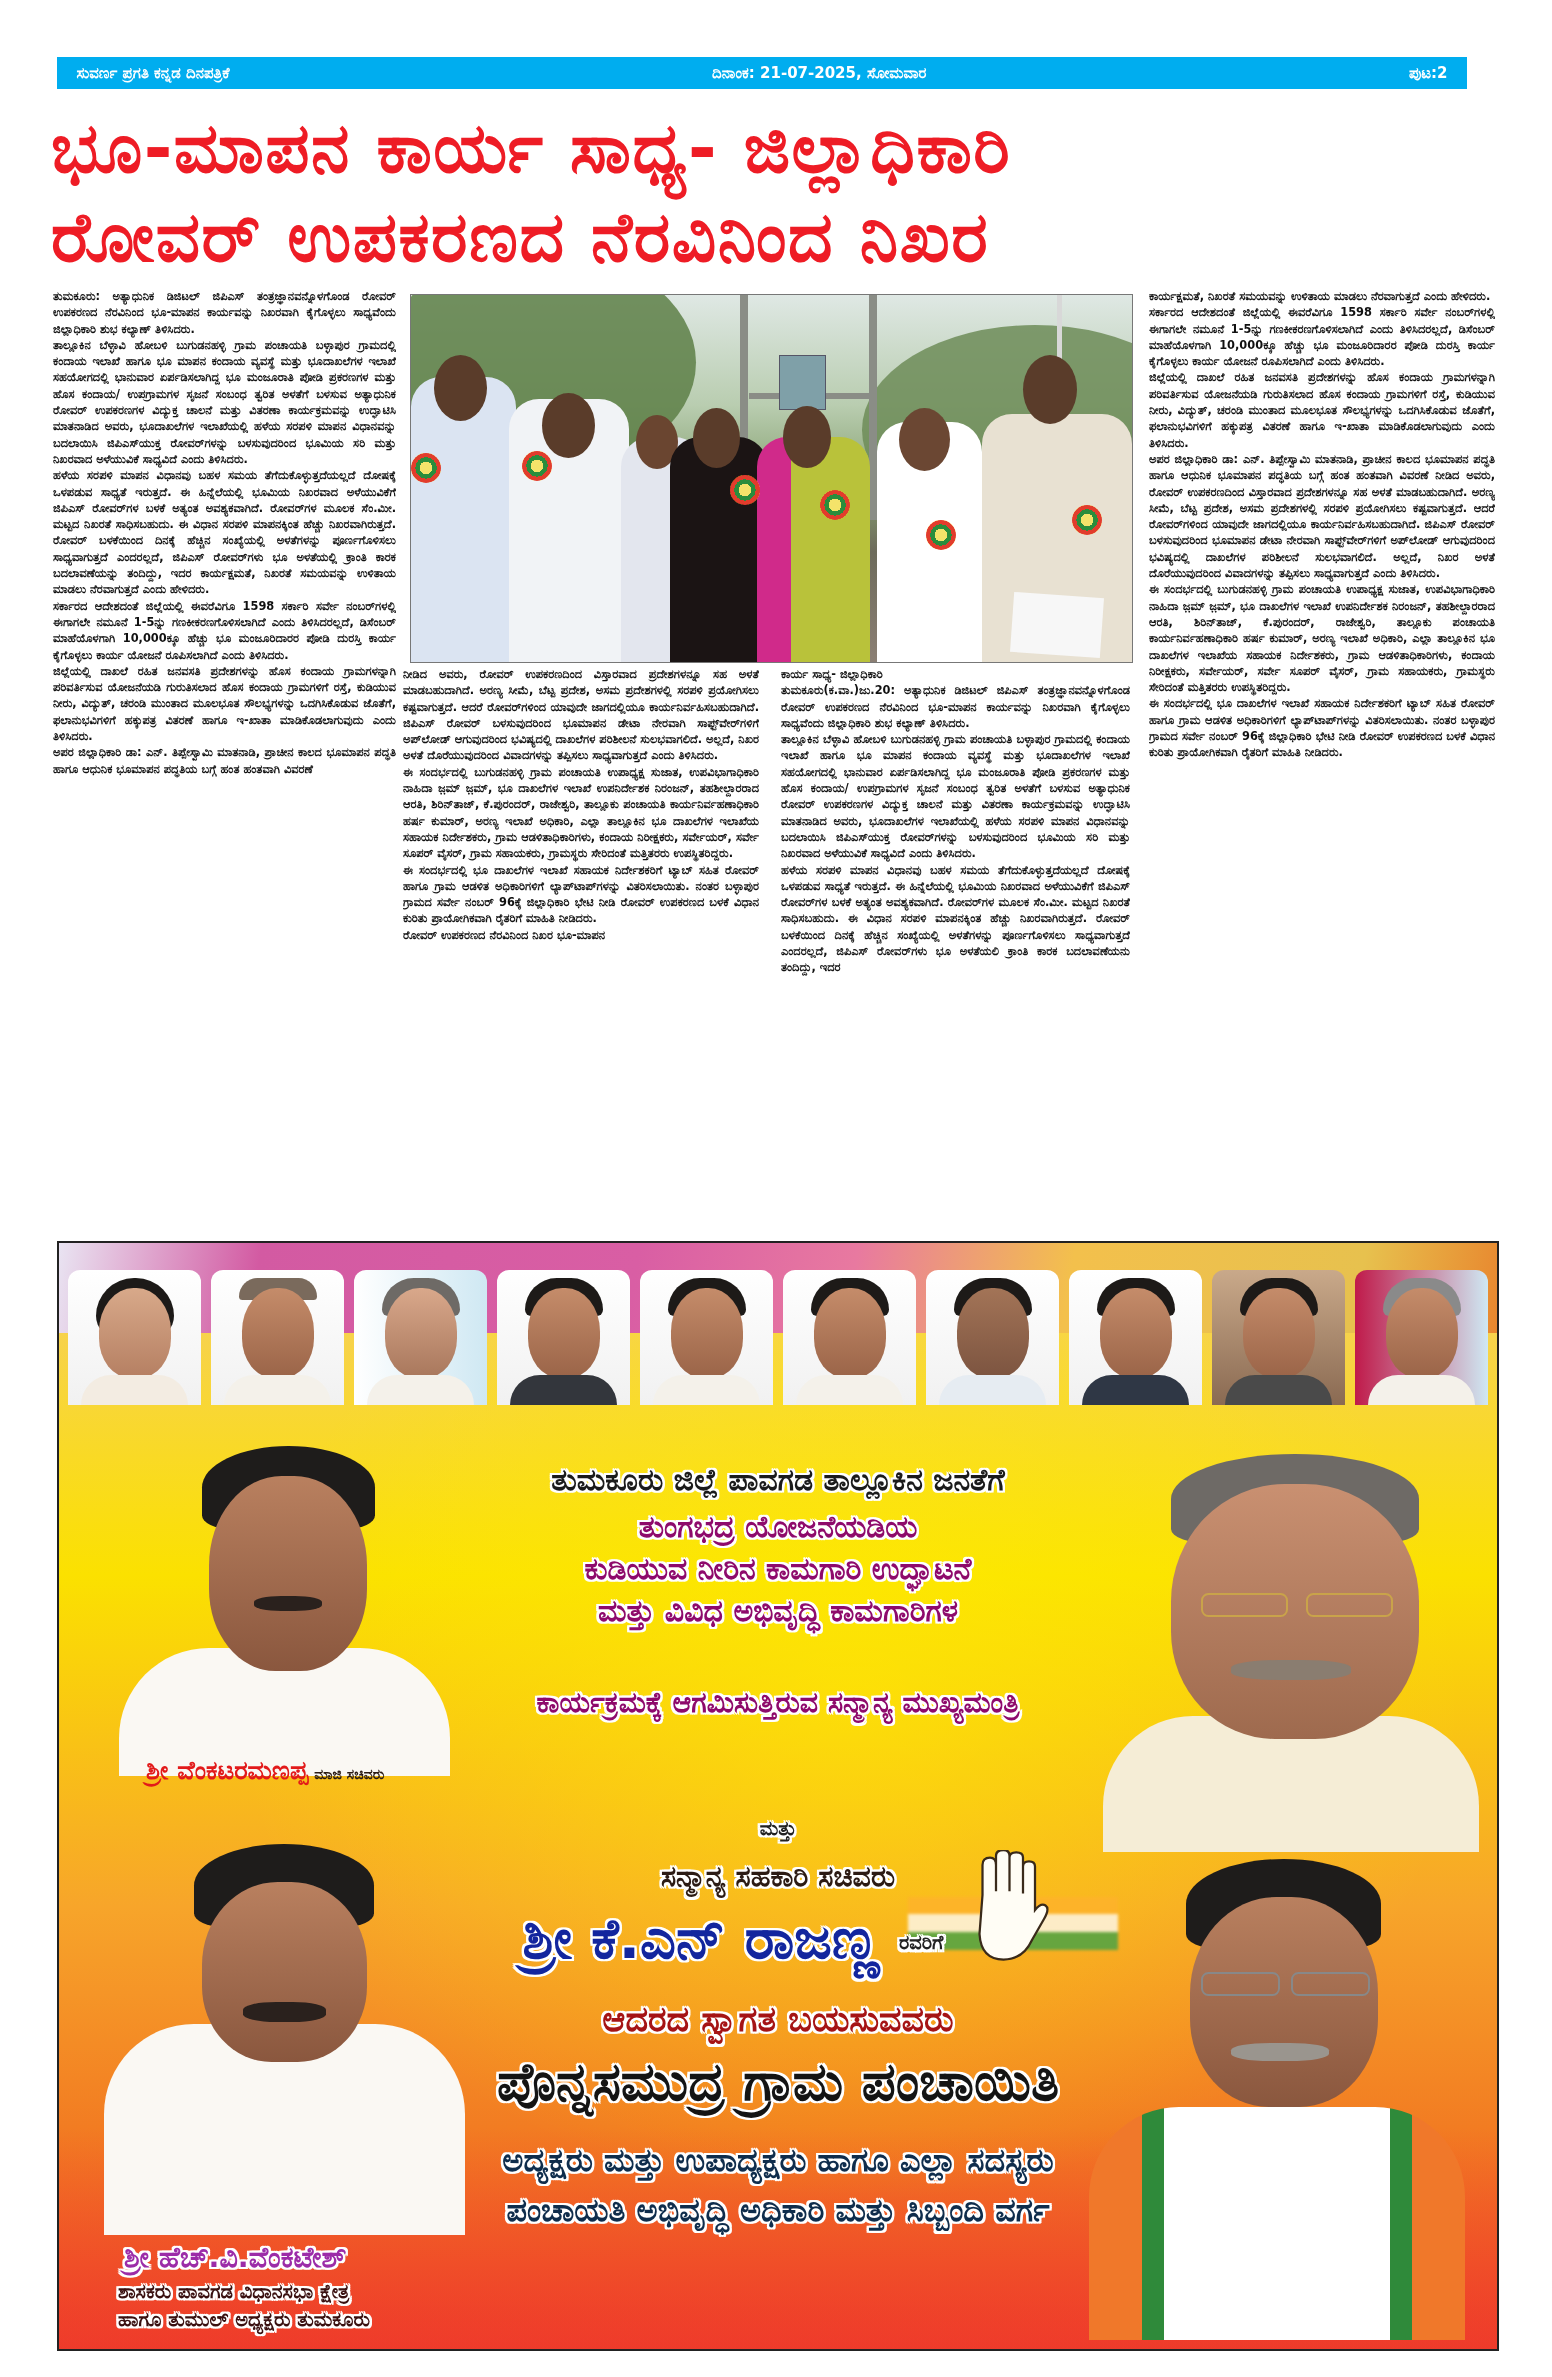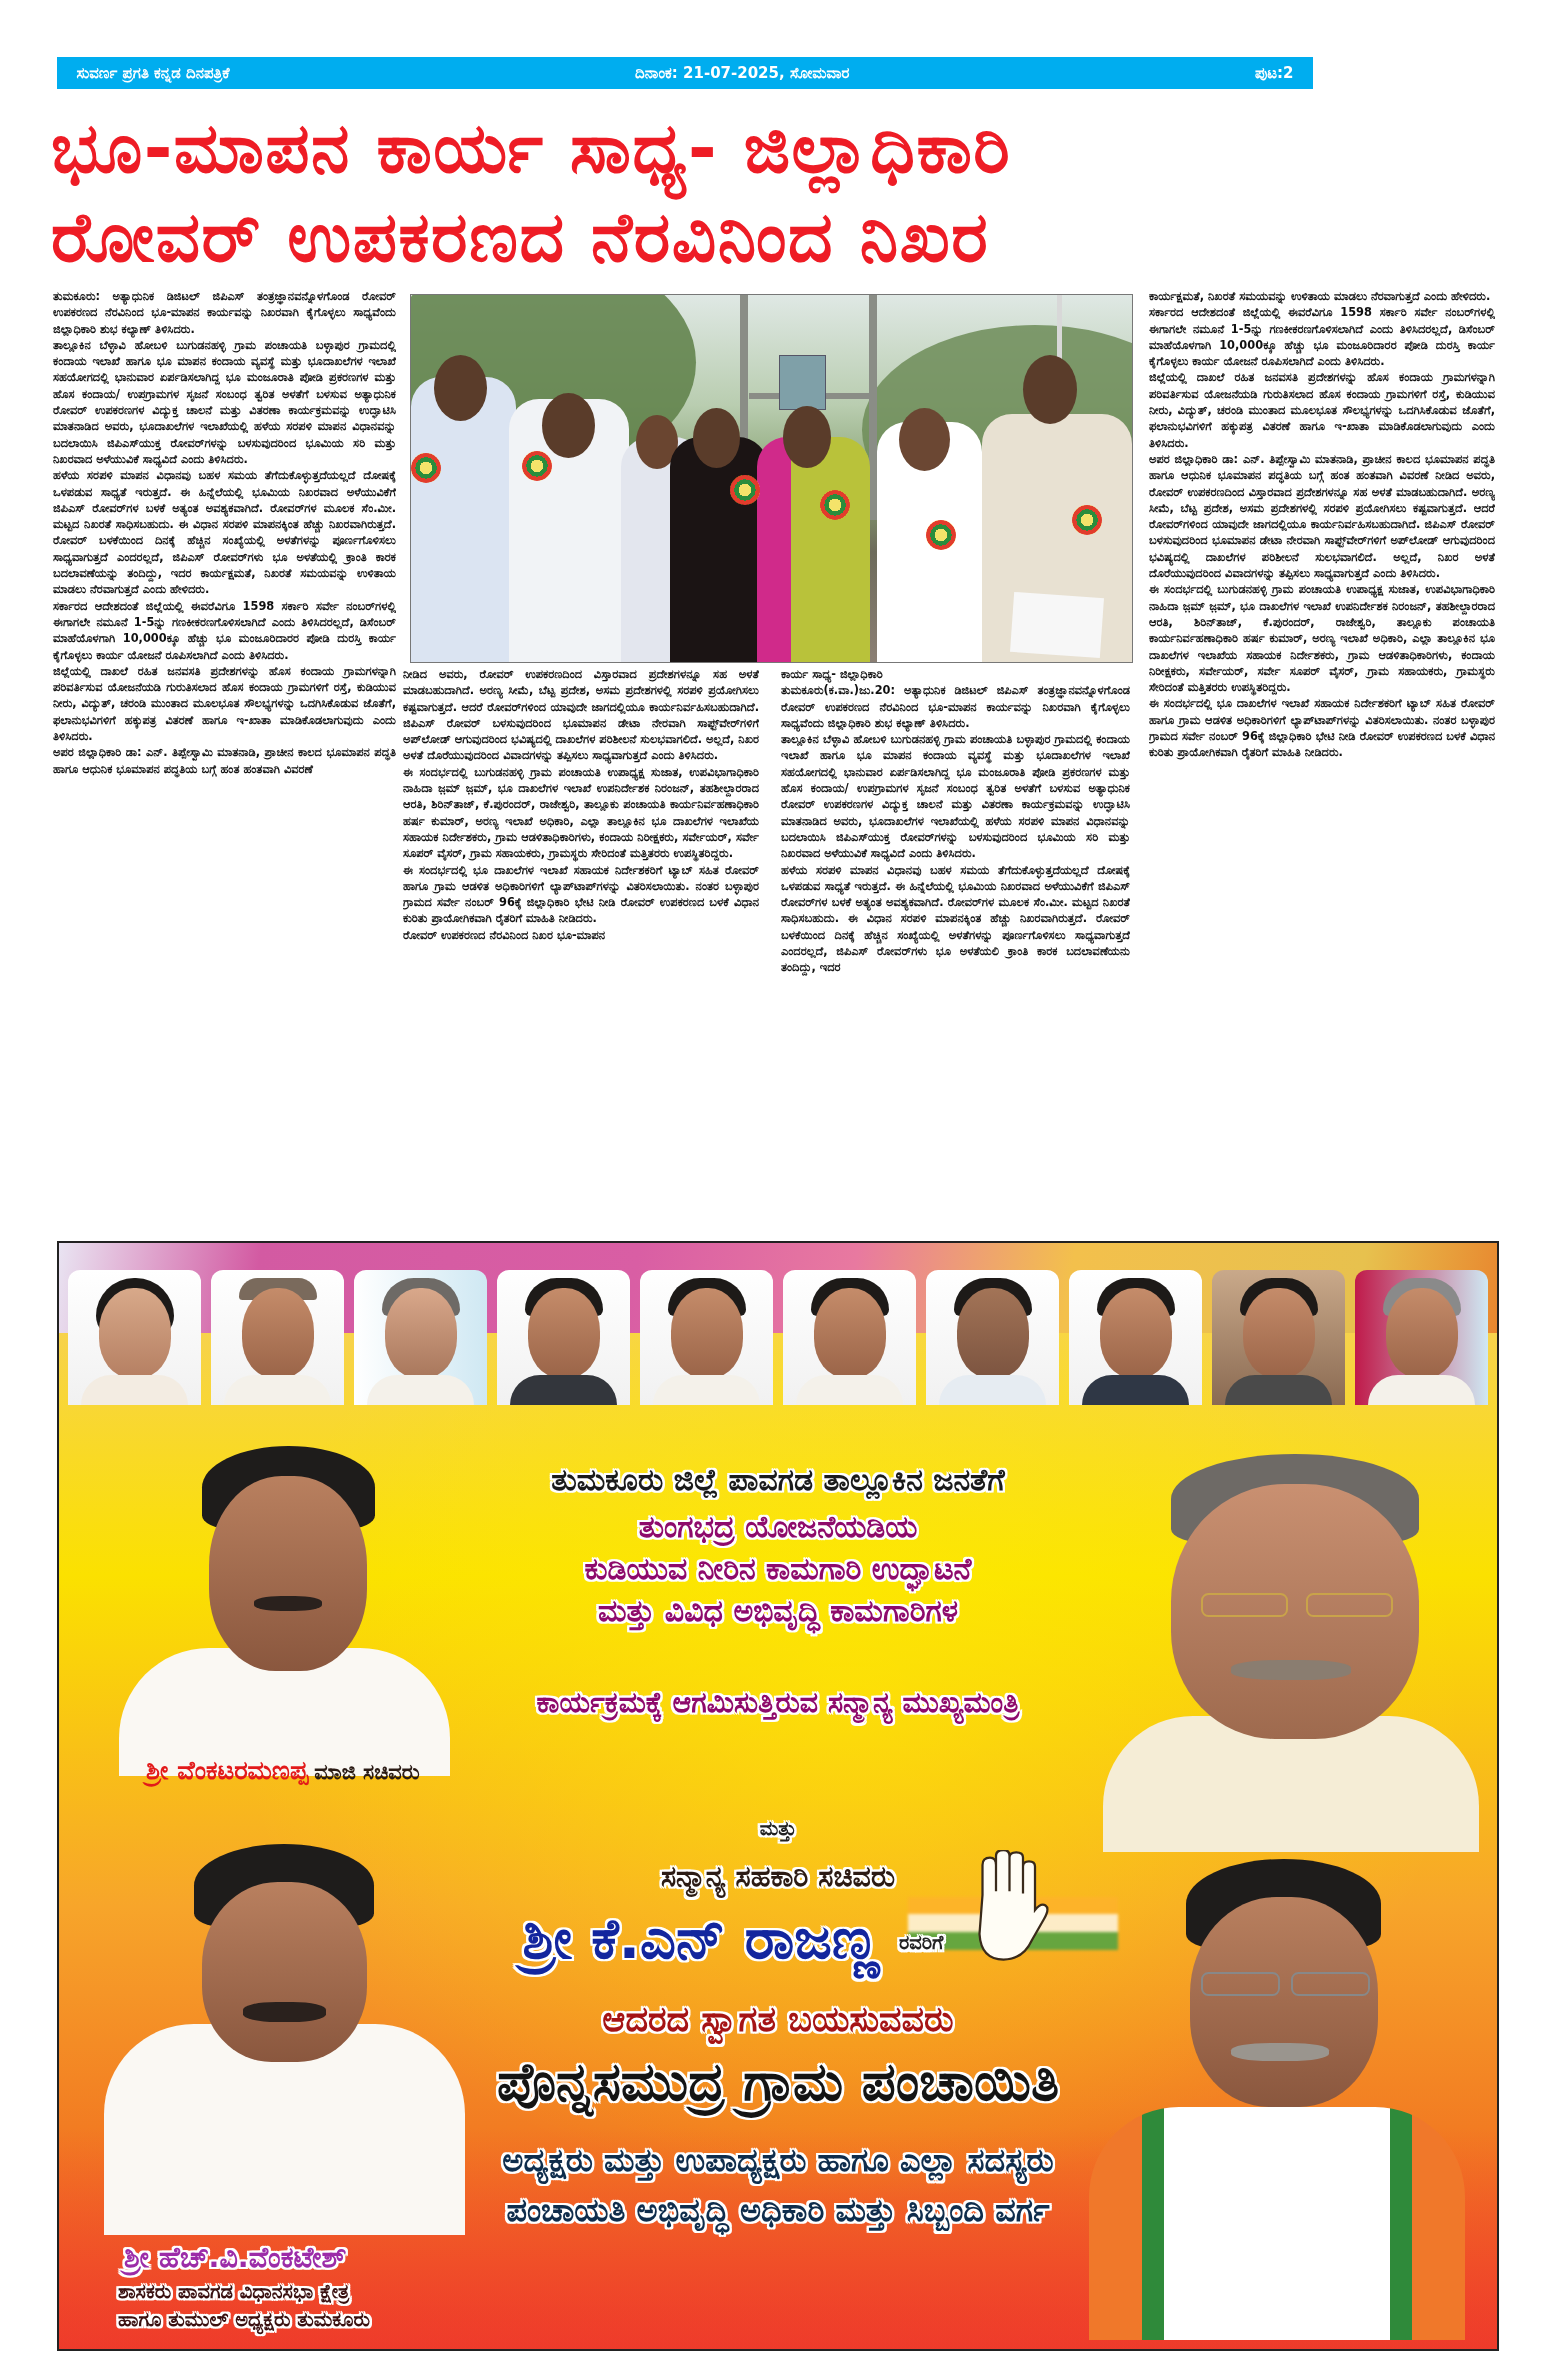--- a/index.html
+++ b/index.html
@@ -1,20 +1,20 @@
 <!DOCTYPE html>
 <html style="font-size:12px"><head>
 <meta charset="utf-8">
 <style>
   html, body { margin: 0; padding: 0; background: #ffffff; }
   body { width: 1553px; height: 2377px; position: relative; overflow: hidden;
          font-family: "DejaVu Sans", sans-serif; color: #111; }
 
   
-  .masthead { position: absolute; left: 57px; top: 57px; width: 1256px; height: 32px;
+  .masthead { position: absolute; left: 57px; top: 57px; width: 1410px; height: 32px;
               background: #00adef; color: #fff; display: flex; align-items: center;
               justify-content: space-between; padding: 0 19.5px; box-sizing: border-box;
               font-size: 15px; font-weight: bold; }
 
   
   .headline { position: absolute; left: 51px; top: 104px; width: 1450px; color: #ee1c25;
               font-family: "DejaVu Sans", sans-serif; font-weight: bold; font-size: 69px;
               line-height: 89px; letter-spacing: 1.5px; white-space: nowrap; }
   .headline div { height: 89px; }
 
@@ -79,21 +79,21 @@
   .t-and { top: 574px; font-size: 19.5px; color: #222; }
   .t-coop { top: 617px; font-size: 28.5px; color: #2c1b14; }
   .t-kn { top: 663px; font-size: 56px; color: #13269e; }
   .t-welcome { top: 756px; font-size: 35px; color: #a51415; }
   .t-gp { top: 808px; font-size: 53px; color: #141414; }
   .t-members { top: 898px; font-size: 32px; color: #0f2d4c; }
   .t-staff { top: 948px; font-size: 32px; color: #0f2d4c; }
 
   .cap { position: absolute; font-weight: bold; white-space: nowrap; }
   .cap-venk { left: 87px; top: 512px; font-size: 25.5px; color: #e21a1a; }
-  .cap-venk .role { font-size: 21px; color: #2a1b14; margin-left: 6px; }
+  .cap-venk .role { font-size: 14px; color: #2a1b14; margin-left: 6px; }
   .cap-hv { left: 65px; top: 998px; font-size: 28.5px; color: #9c2ca8; }
   .cap-hv-2 { left: 59px; top: 1037px; font-size: 19.5px; color: #3a1010; }
   .cap-hv-3 { left: 59px; top: 1065px; font-size: 19.5px; color: #3a1010; }
 
   .hand-icon { position: absolute; left: 901px; top: 607px; width: 90px; height: 111px; }
   .flag-band { position: absolute; left: 849px; top: 654px; width: 210px; height: 53px;
                background: linear-gradient(180deg, #ffb22c 0 33%, #ffffff 33% 66%, #36a24a 66% 100%);
                opacity: .75; filter: blur(1.5px); }
 </style>
 </head>

